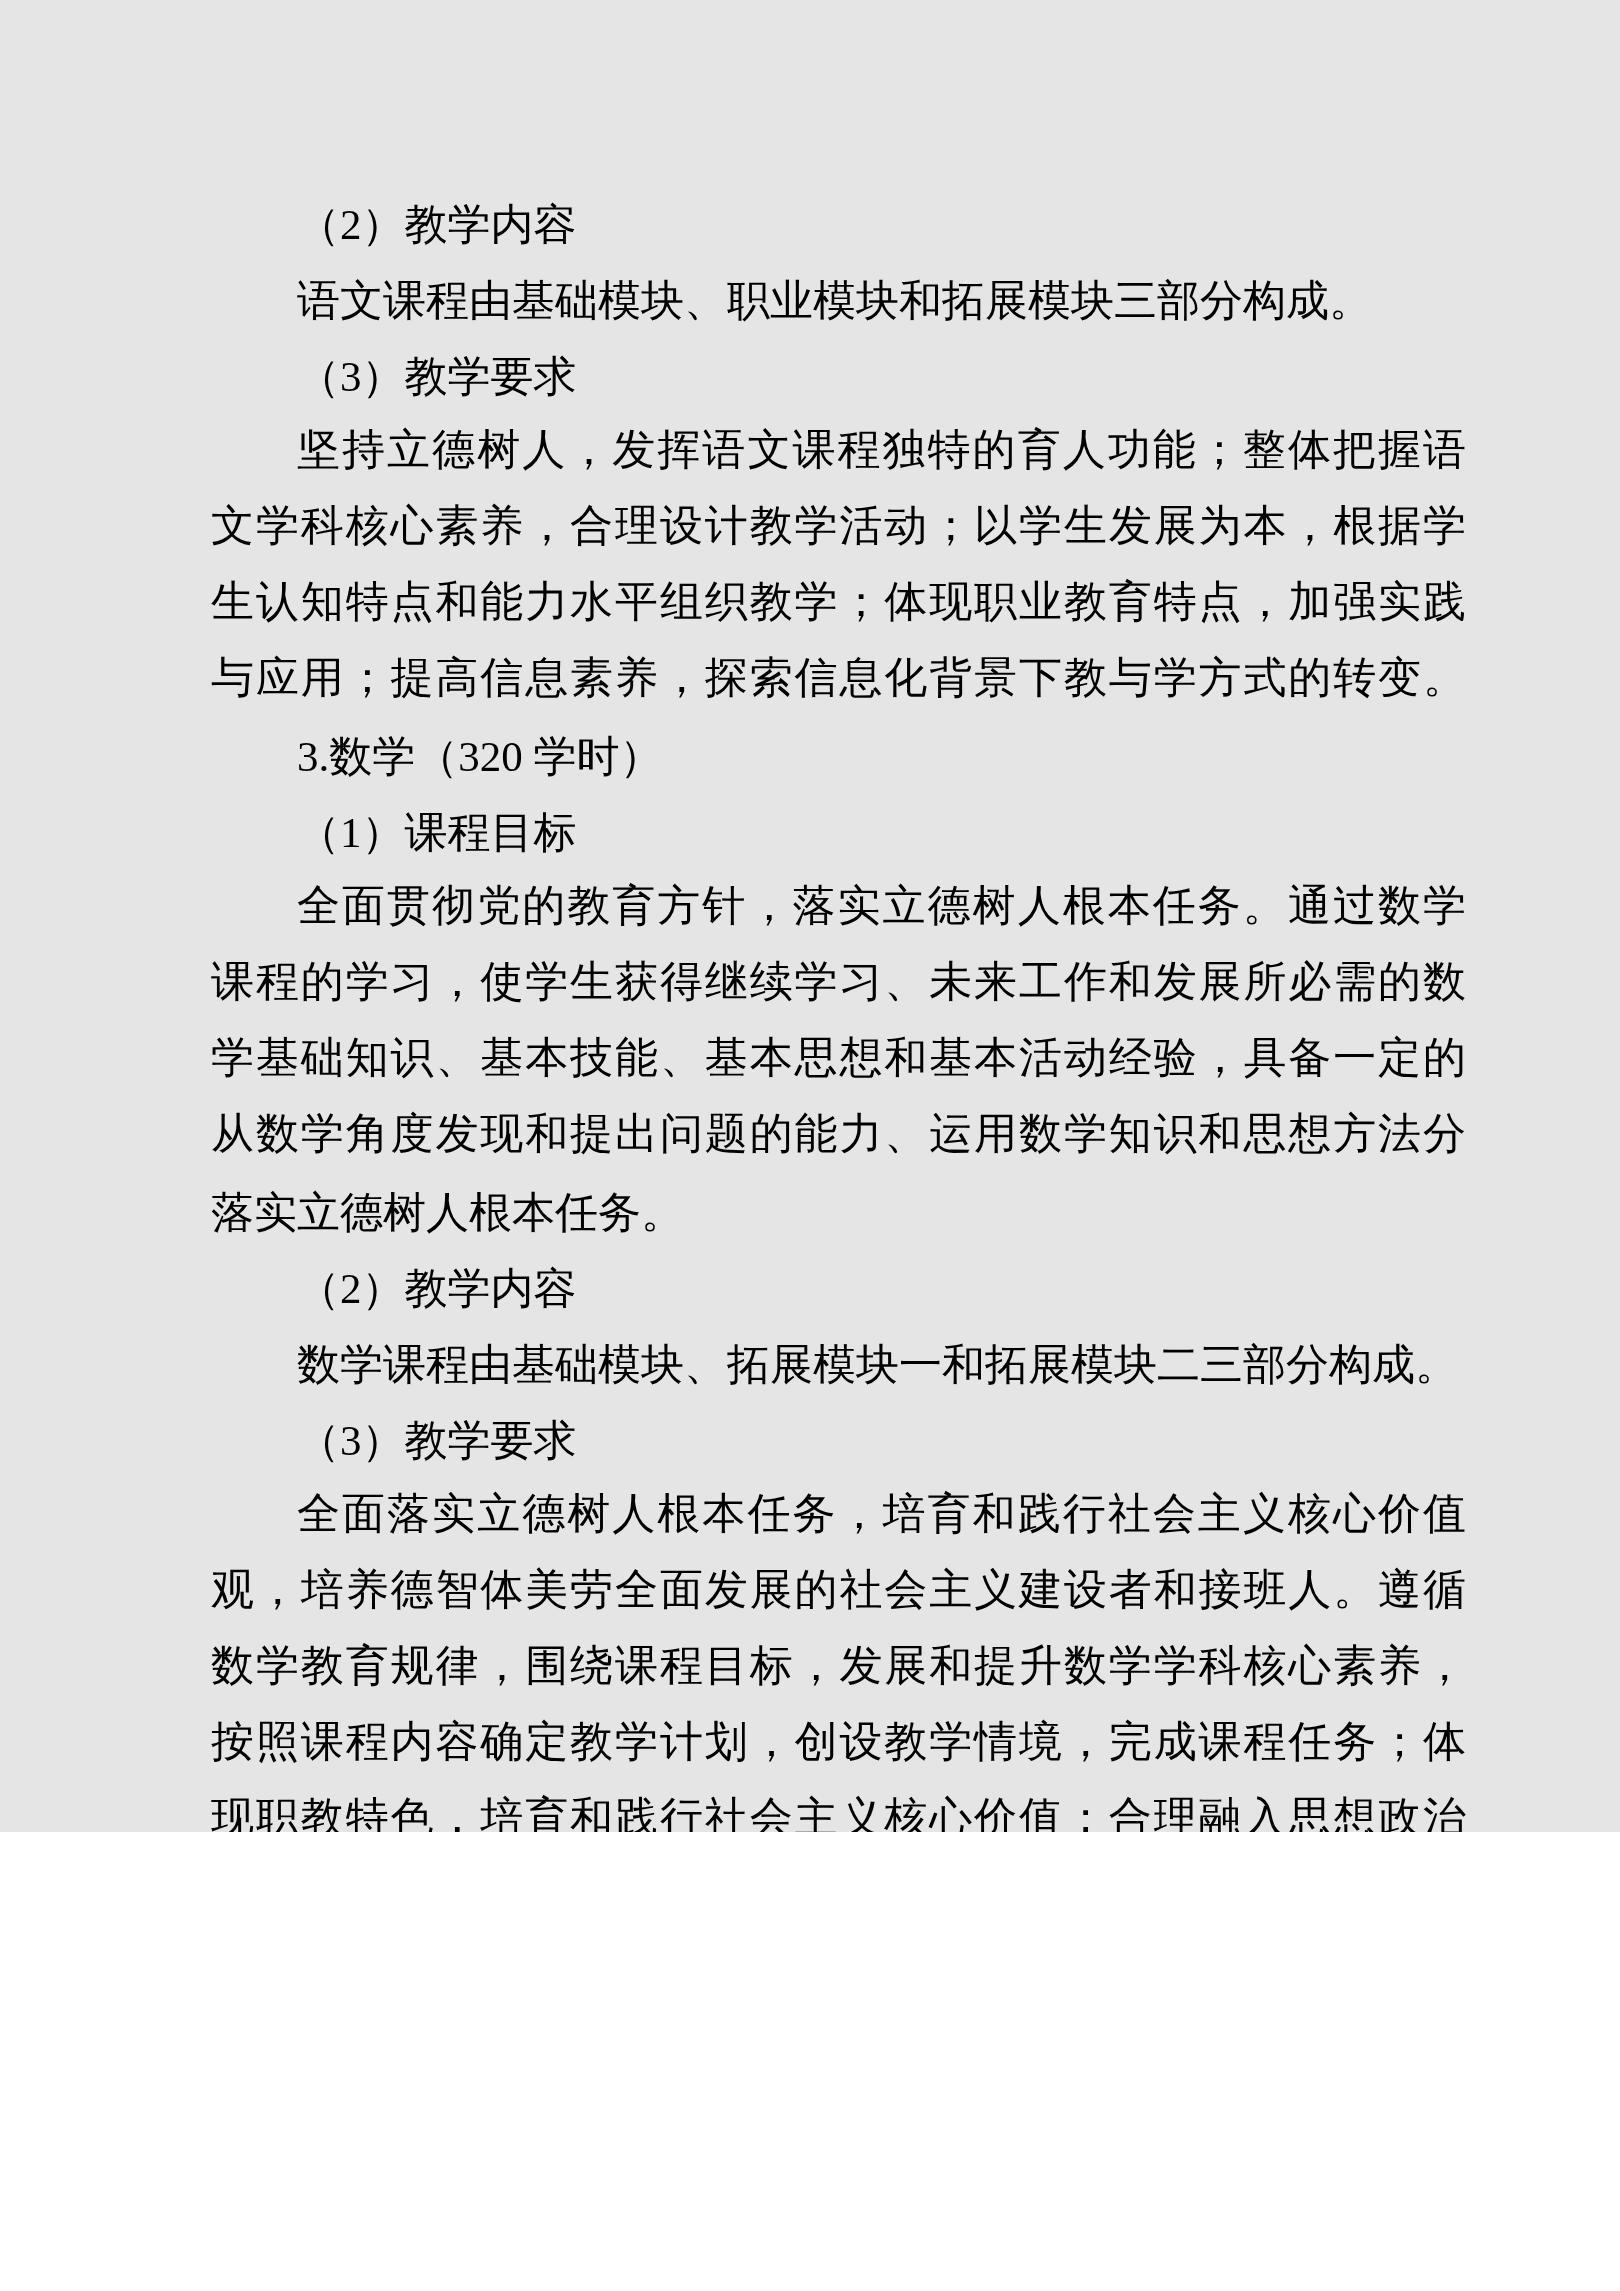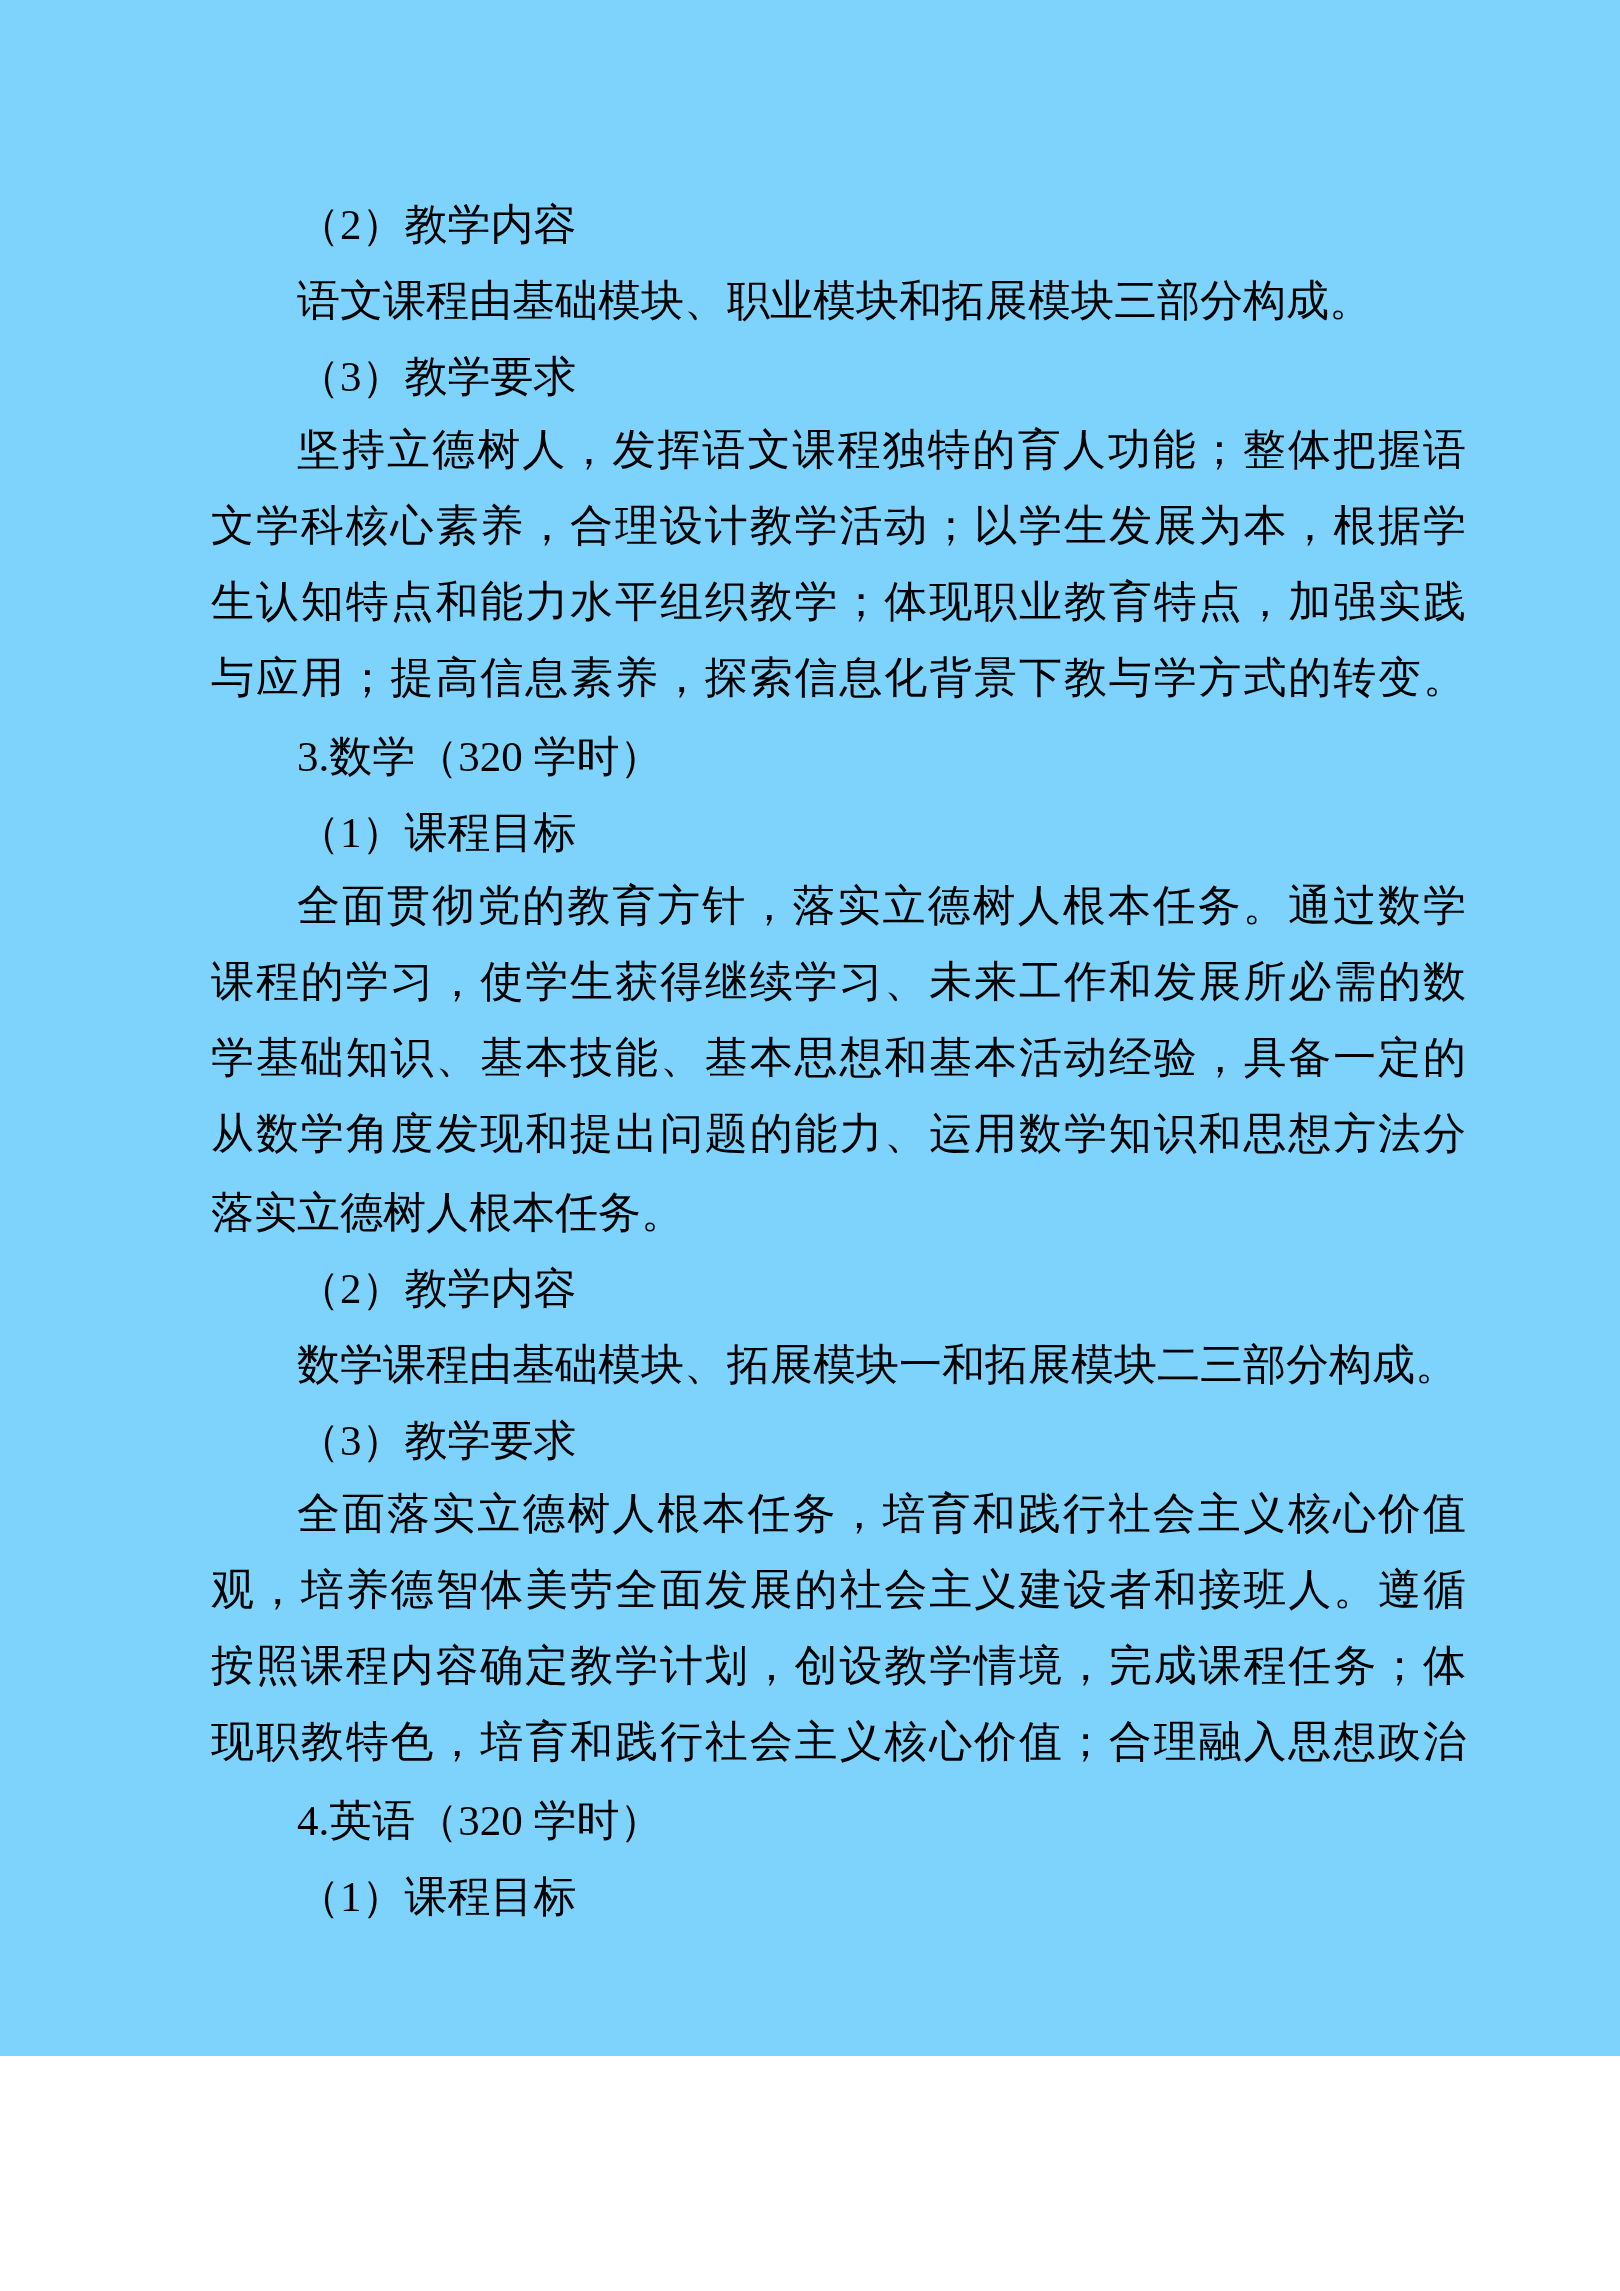--- a/index.html
+++ b/index.html
@@ -3,22 +3,22 @@
 <meta charset="utf-8">
 <style>
   html, body {
     margin: 0;
     padding: 0;
     background: #ffffff;
   }
   .page {
     position: relative;
     width: 1620px;
-    height: 2056px;
-    background: #7dd3fc;
+    height: 1832px;
+    background: #e5e5e5;
     color: #000000;
     font-family: "Liberation Serif", "DejaVu Serif", serif;
     overflow: hidden;
   }
   .textblock {
     position: absolute;
     left: 211px;
     top: 187px;
     width: 1255px;
   }
@@ -71,20 +71,21 @@
     <div class="line indent justify">全面贯彻党的教育方针，落实立德树人根本任务。通过数学</div>
     <div class="line justify">课程的学习，使学生获得继续学习、未来工作和发展所必需的数</div>
     <div class="line justify">学基础知识、基本技能、基本思想和基本活动经验，具备一定的</div>
     <div class="line justify">从数学角度发现和提出问题的能力、运用数学知识和思想方法分</div>
     <div class="line">落实立德树人根本任务。</div>
     <div class="line indent">（2）教学内容</div>
     <div class="line indent">数学课程由基础模块、拓展模块一和拓展模块二三部分构成。</div>
     <div class="line indent">（3）教学要求</div>
     <div class="line indent justify">全面落实立德树人根本任务，培育和践行社会主义核心价值</div>
     <div class="line justify">观，培养德智体美劳全面发展的社会主义建设者和接班人。遵循</div>
+    <div class="line justify">数学教育规律，围绕课程目标，发展和提升数学学科核心素养，</div>
     <div class="line justify">按照课程内容确定教学计划，创设教学情境，完成课程任务；体</div>
     <div class="line justify">现职教特色，培育和践行社会主义核心价值；合理融入思想政治</div>
 
     <div class="line indent"><span class="bold">4.英语</span><span>（320 学时）</span></div>
 
     <div class="line indent">（1）课程目标</div>
 
   </div>
 
   <div class="page-number">5</div>

